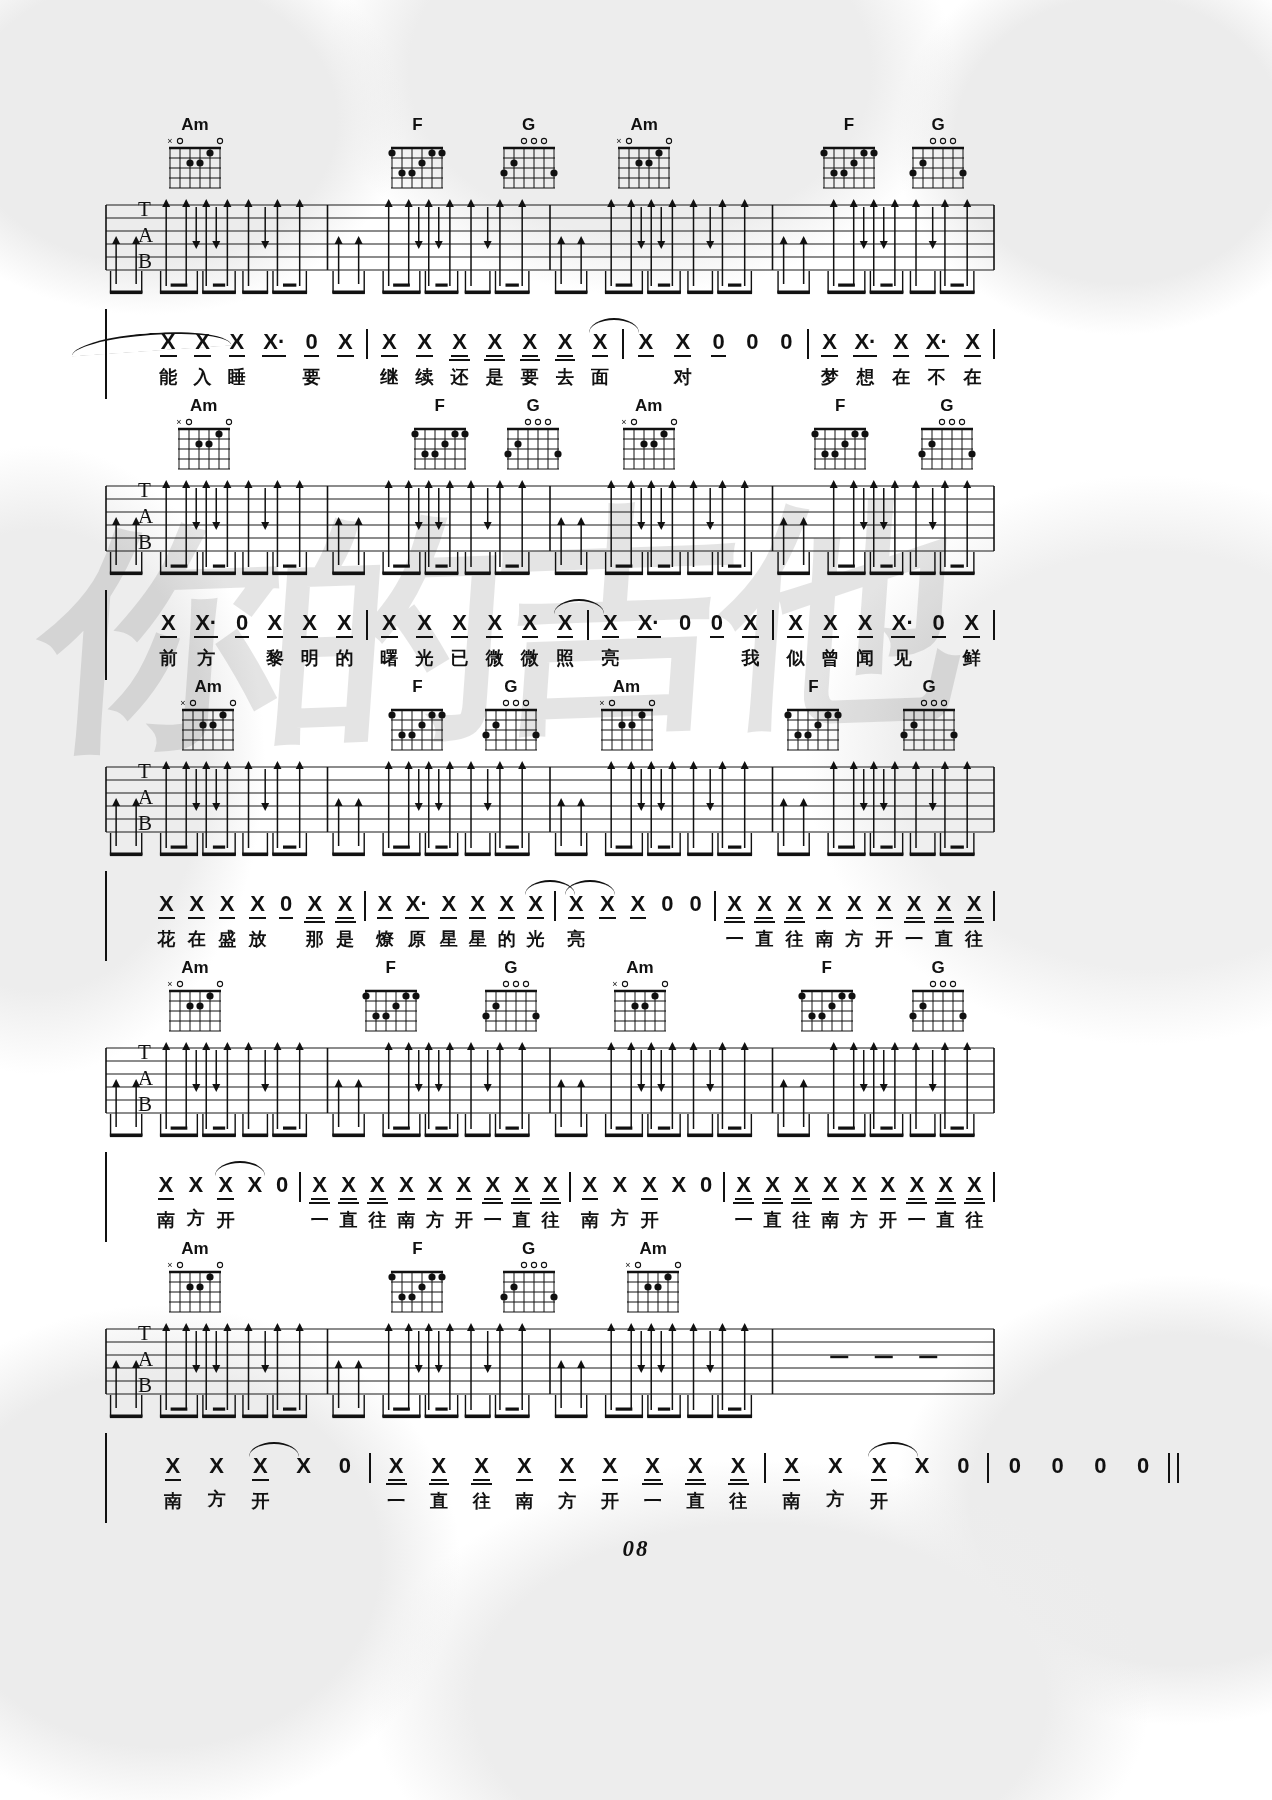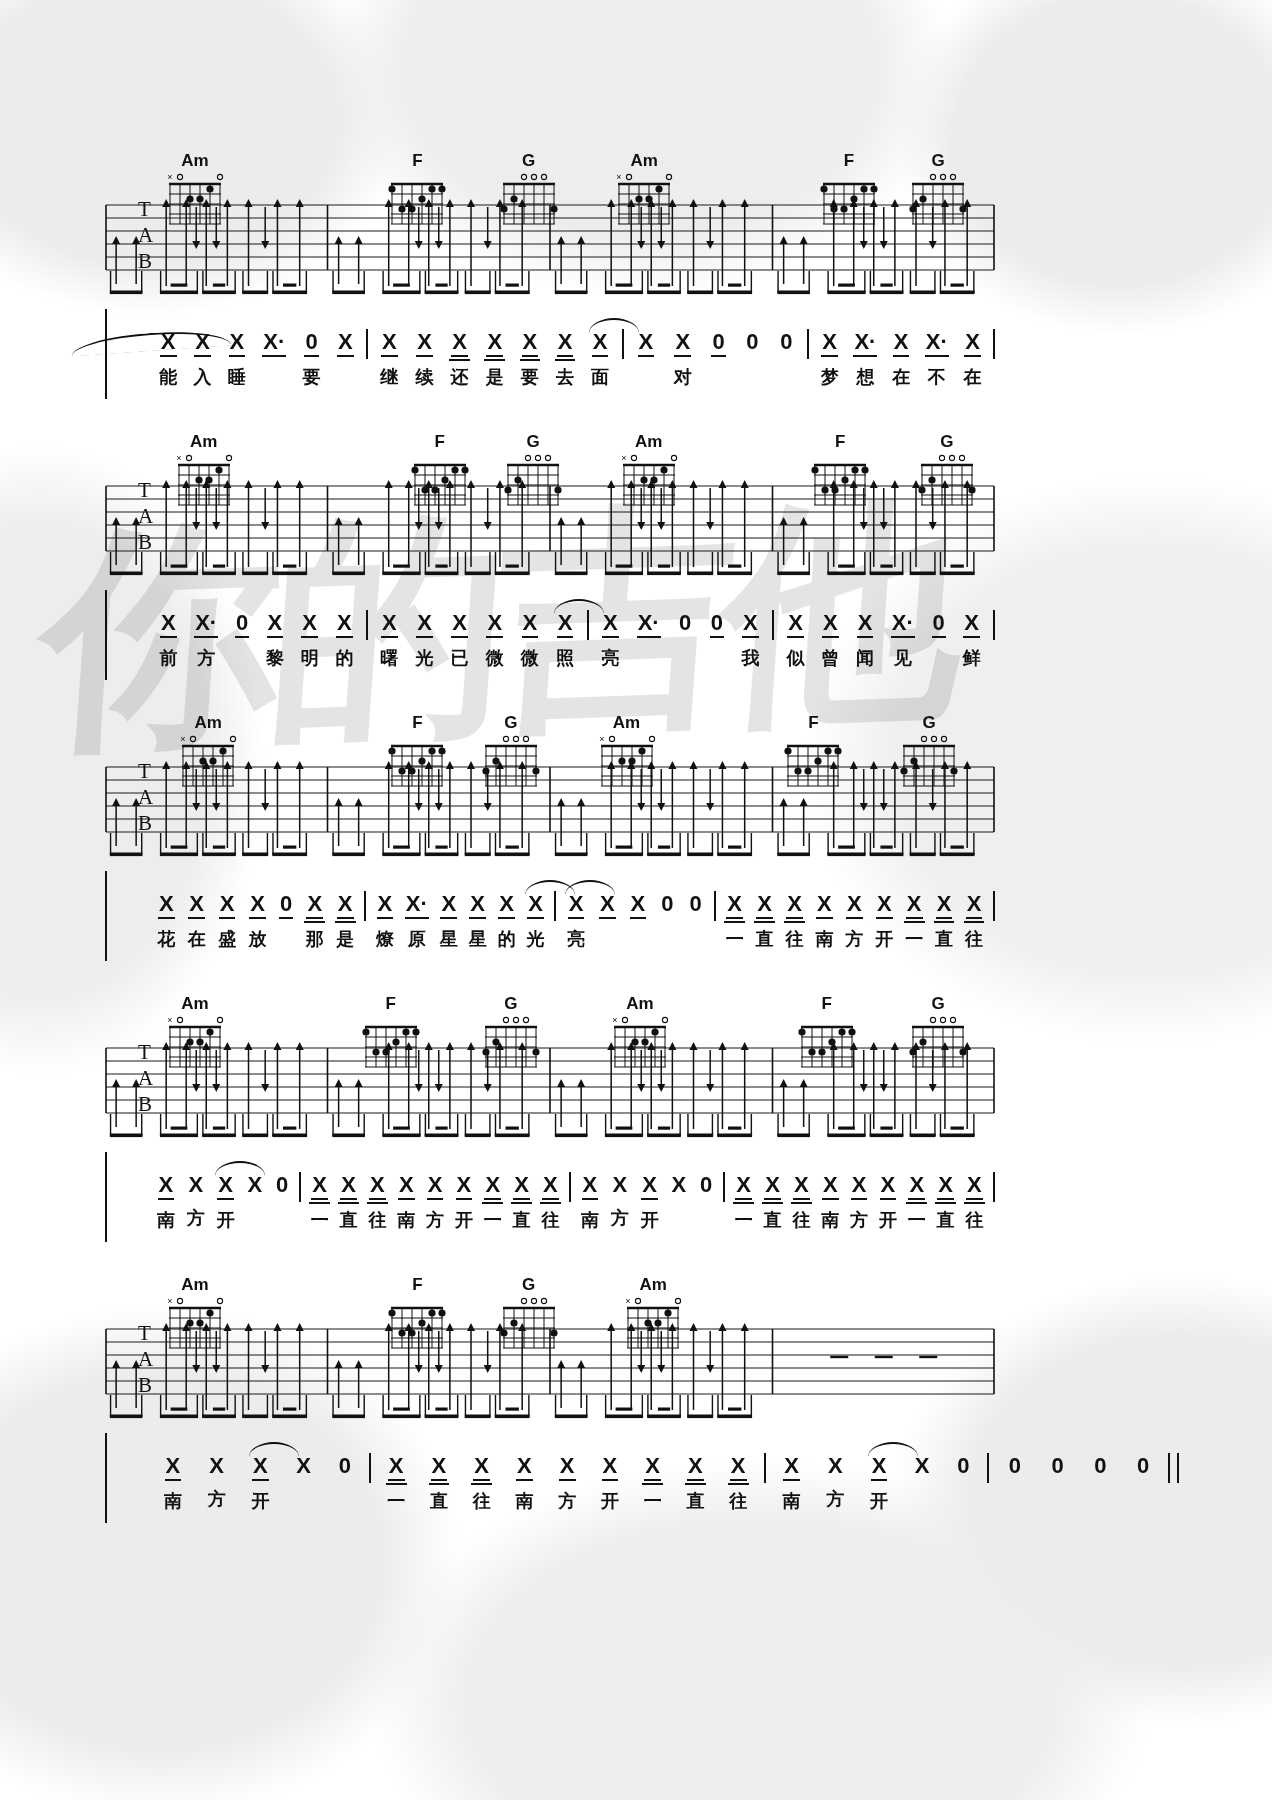--- a/index.html
+++ b/index.html
@@ -16,21 +16,21 @@
       radial-gradient(380px 300px at 1180px 1500px,#ececec 0 55%,rgba(255,255,255,0) 75%);
   }
   .watermark{position:absolute;left:45px;top:505px;z-index:1;font-weight:bold;
     font-size:238px;line-height:1;white-space:nowrap;letter-spacing:-12px;
     color:#000;opacity:0.10;transform:skewX(-6deg) rotate(-2deg);
     font-family:"DejaVu Sans","Liberation Sans",sans-serif;}
   .content{position:absolute;left:105px;top:116px;width:890px;z-index:2;}
   .system{position:relative;margin-bottom:4px;}
   .chord-row{position:relative;height:72px;}
   .chord{position:absolute;top:0;width:64px;text-align:center;}
-  .chord-label{font:bold 17px "Liberation Sans",sans-serif;margin-bottom:0;line-height:1;margin-top:36px;}
+  .chord-label{font:bold 17px "Liberation Sans",sans-serif;margin-bottom:0;line-height:1;}
   .staff-wrap{margin-top:1px;}
   .staff-wrap svg{display:block;}
   .rhythm{position:relative;display:flex;align-items:flex-start;margin:24px 0 8px;padding-left:42px;min-height:58px;}
   .rhythm.wide{width:116%;}
   .lrule{position:absolute;left:0;top:-22px;width:2px;height:90px;background:#111;}
   .lead-arc{position:absolute;left:-34px;top:2px;width:160px;height:16px;
     border-top:2px solid #111;border-radius:50% 50% 0 0/100% 100% 0 0;transform:rotate(-4deg);}
   .bar{display:flex;flex:1 1 0;justify-content:space-around;align-items:flex-start;padding:0 4px;}
   .barline{width:2px;background:#111;height:30px;margin-top:-2px;flex:0 0 auto;}
   .barline.dbl{width:7px;background:none;border-left:2px solid #111;border-right:2px solid #111;height:30px;}
@@ -2060,13 +2060,14 @@
             </div>
             <div class="tok">
               <div class="rt">0</div>
               <div class="lyr"></div>
             </div>
           </div>
           <div class="barline dbl"></div>
         </div>
       </div>
     </div>
+  <div class="pagenum">08</div>
 </div>
 
 </body></html>

